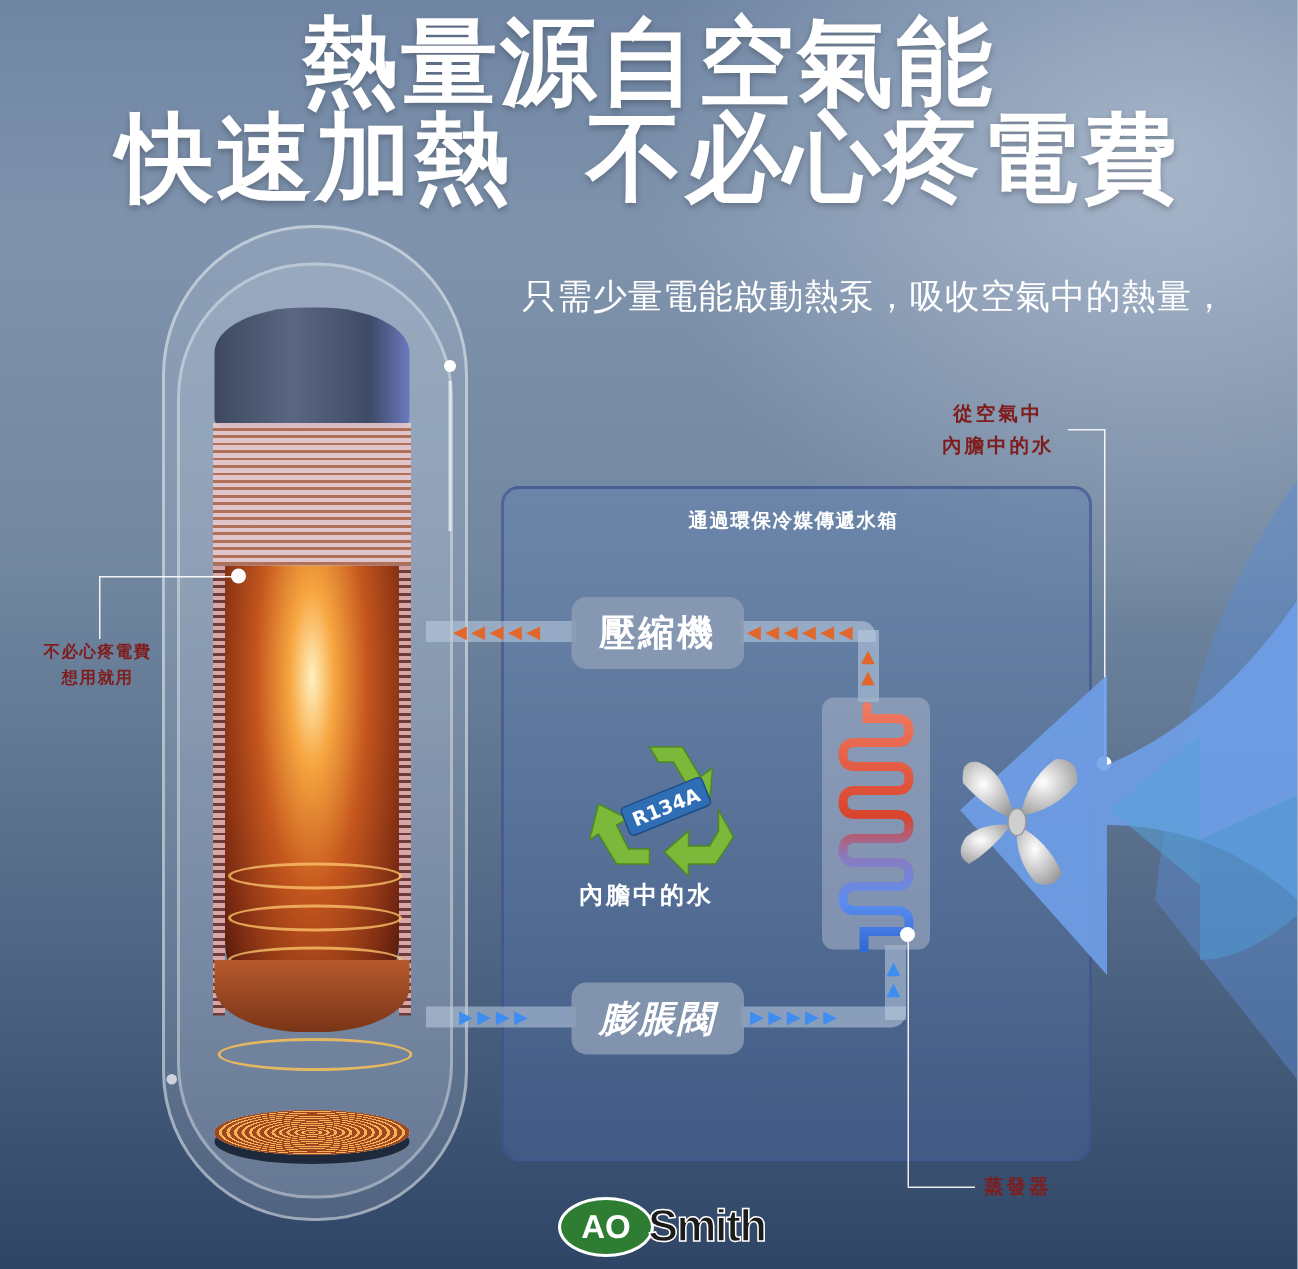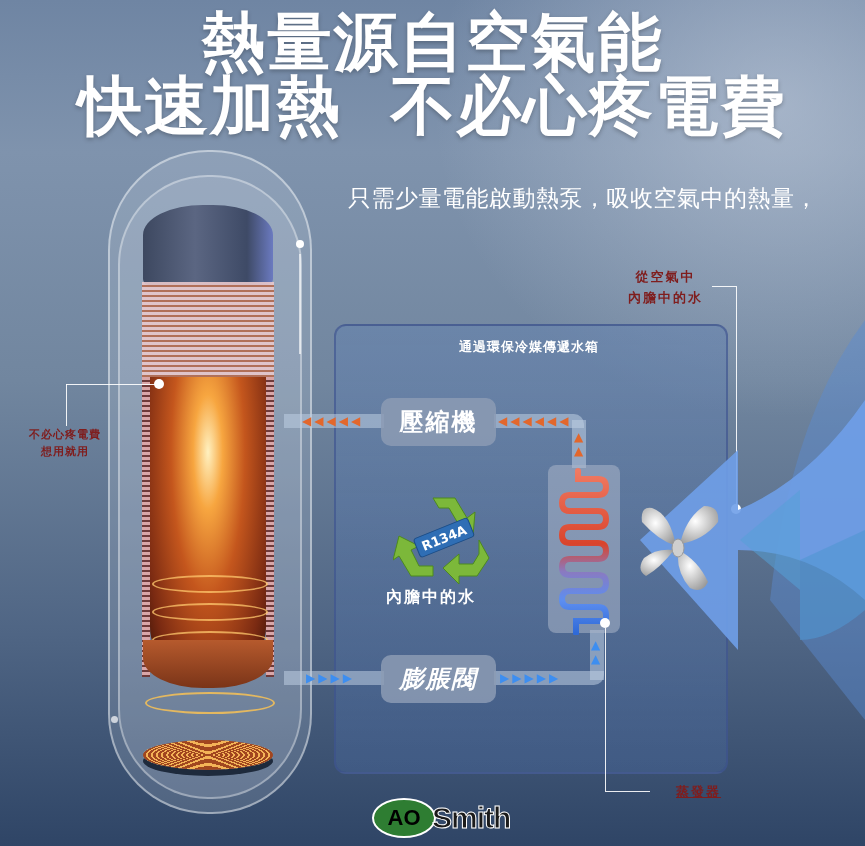--- a/index.html
+++ b/index.html
@@ -100,21 +100,21 @@
     }
     .recycle-lbl {
       position: absolute; left: 356px; top: 587px; width: 150px; text-align: center;
       color: #fff; font-size: 16px; font-weight: bold; letter-spacing: 2px;
     }
     .logo {
       position: absolute; left: 372px; top: 800px; height: 36px; display: flex; align-items: center;
     }
     .logo-ao {
       width: 60px; height: 36px; border-radius: 50%; background: #2e7d32;
-      border: 2px solid #fff; color: #000000; font-weight: bold; font-size: 22px;
+      border: 2px solid #fff; color: #ffffff; font-weight: bold; font-size: 22px;
       display: flex; align-items: center; justify-content: center; font-family: "Liberation Sans", sans-serif;
     }
     .logo-smith {
       color: #1b1b1b; font-weight: bold; font-size: 30px; font-family: "Liberation Sans", sans-serif;
       -webkit-text-stroke: 1px #fff; margin-left: -4px; letter-spacing: -1px;
     }
   </style>
 </head>
 <body>
 
@@ -189,21 +189,21 @@
       <stop offset="0.8" stop-color="#5d8ef0"></stop>
       <stop offset="1" stop-color="#2f6ad8"></stop>
     </linearGradient>
   </defs>
   <path d="M30 6 L30 14 L50 14 Q58 14 58 22 Q58 30 50 30 L22 30 Q14 30 14 38 Q14 46 22 46 L50 46 Q58 46 58 54 Q58 62 50 62 L22 62 Q14 62 14 70 Q14 78 22 78 L50 78 Q58 78 58 86 Q58 94 50 94 L22 94 Q14 94 14 102 Q14 110 22 110 L50 110 Q58 110 58 118 Q58 126 50 126 L22 126 Q14 126 14 134 Q14 142 22 142 L50 142 Q58 142 58 150 L58 156 L28 156 L28 168" fill="none" stroke="url(#coilg)" stroke-width="6" stroke-linecap="round"></path>
 </svg>
 
 <div class="dot" style="left:600px; top:618px;"></div>
 <div class="line" style="left:605px; top:628px; width:1px; height:163px;"></div>
 <div class="line" style="left:605px; top:791px; width:45px; height:1px;"></div>
-<div class="lbl-small" style="left:676px; top:781px;text-decoration:underline;">蒸發器</div>
+<div class="lbl-small" style="left:656px; top:781px;">蒸發器</div>
 
 <svg style="position:absolute; left:393px; top:490px;" width="100" height="95" viewBox="0 0 100 95">
   <g fill="#7cb83a" stroke="#4d8a1e" stroke-width="1">
     <path d="M40 8 L62 8 L74 28 L82 22 L80 46 L58 40 L66 35 L56 18 L46 18 Z"></path>
     <path d="M86 50 L96 68 L84 86 L66 86 L66 94 L50 78 L66 64 L66 74 L80 74 L86 64 Z"></path>
     <path d="M40 86 L18 86 L6 66 L0 70 L6 46 L26 56 L18 60 L26 76 L40 76 Z"></path>
   </g>
   <g transform="rotate(-22 50 48)">
     <rect x="22" y="38" width="58" height="20" rx="3" fill="#2f6eb5" stroke="#1d4d86" stroke-width="1"></rect>
     <text x="51" y="53" text-anchor="middle" fill="#fff" font-size="13" font-weight="bold" font-family="DejaVu Sans, sans-serif">R134A</text>

